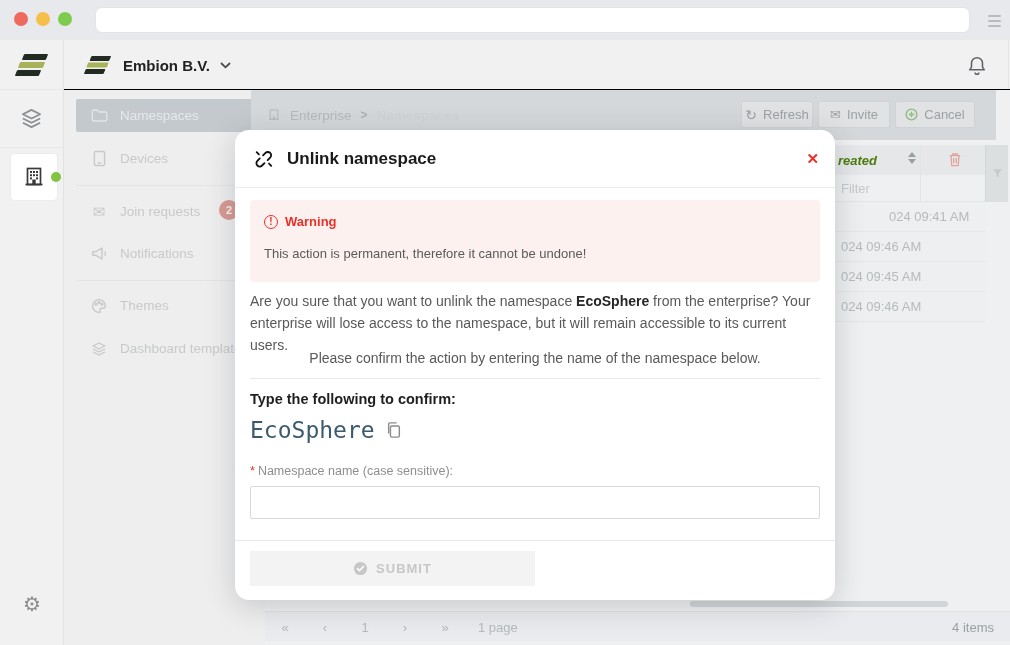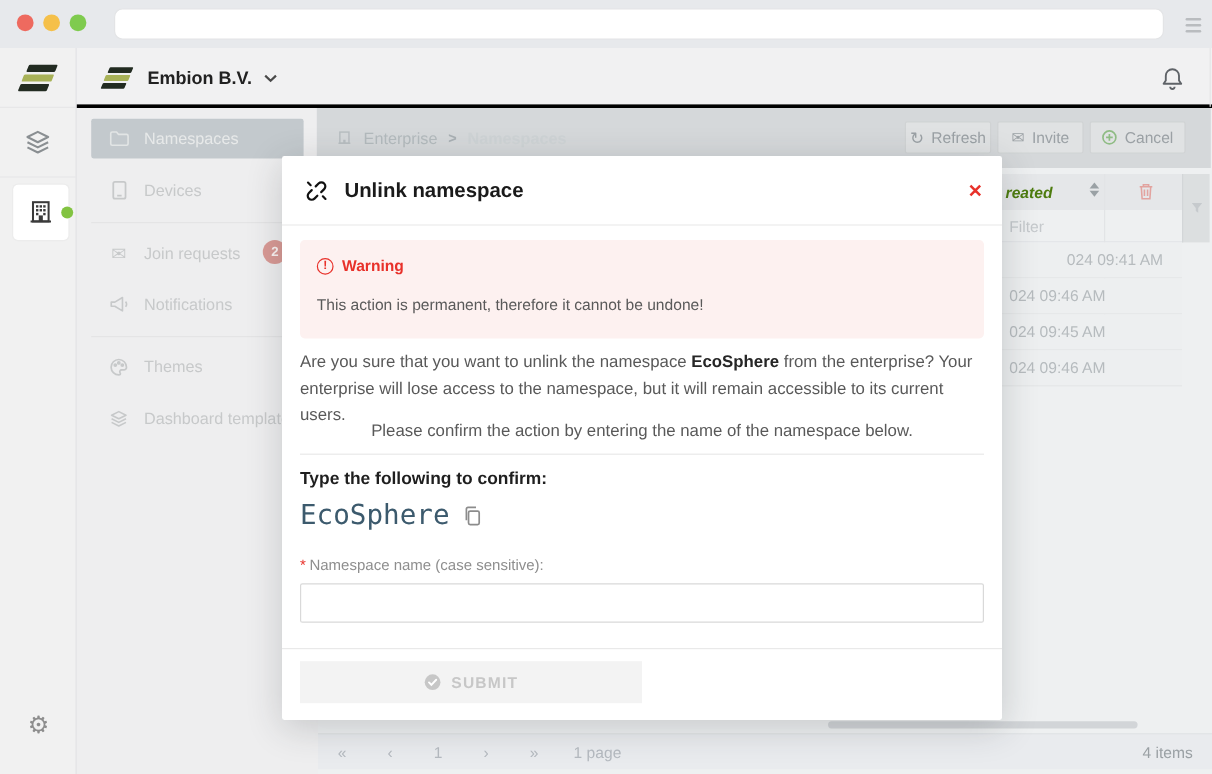--- a/index.html
+++ b/index.html
@@ -19,51 +19,51 @@
   .logo .b2{background:#a8b258;margin-left:3px;width:25px;}
   .logo .b3{background:#222b21;margin-left:0;}
 
   
   .rail{position:absolute;left:0;top:40px;width:64px;height:605px;background:#f1f1f1;border-right:1px solid #e2e2e3;}
   .rail .sect{border-bottom:1px solid #e7e7e8;}
   .railcard{position:absolute;left:11px;top:114px;width:46px;height:46px;background:#fff;border-radius:4px;display:flex;align-items:center;justify-content:center;box-shadow:0 0 0 1px #ececec;}
   .greendot{position:absolute;left:51px;top:132px;width:10px;height:10px;border-radius:50%;background:#82c341;}
 
   
-  .topbar{position:absolute;left:64px;top:40px;width:946px;height:50px;background:#f1f1f2;border-bottom:3px solid #000000;}
+  .topbar{position:absolute;left:64px;top:40px;width:946px;height:50px;background:#f1f1f2;border-bottom:1px solid #000000;}
   .orgname{font-size:15px;font-weight:bold;color:#212121;}
 
   
   .sidebar{position:absolute;left:64px;top:90px;width:201px;height:555px;background:#eeeeef;}
   .sideitem{position:absolute;left:12px;width:177px;height:33px;display:flex;align-items:center;border-radius:2px;color:#c7c9ca;font-size:13.5px;}
   .sideitem .ic{width:18px;margin:0 12px 0 14px;display:flex;justify-content:center;color:#c7c9ca;}
   .sideitem.sel{background:#c3c9cd;color:#e7e9e9;}
   .sideitem.sel .ic{color:#e2e5e5;}
   .sidediv{position:absolute;left:12px;width:177px;border-top:1px solid #e4e4e5;}
   .badge{position:absolute;width:20px;height:20px;border-radius:50%;background:#d99a95;color:#fbf4f3;font-size:11px;font-weight:bold;display:flex;align-items:center;justify-content:center;}
 
   
-  .toolbar{position:absolute;left:264px;top:90px;width:745px;height:50px;background:#d5d8da;}
+  .toolbar{position:absolute;left:251px;top:90px;width:745px;height:50px;background:#d5d8da;}
   .crumb{font-size:13.5px;color:#b3babd;}
   .crumb-sep{color:#a9b0b4;font-weight:bold;font-size:12px;}
   .crumb-cur{color:#ced3d5;font-weight:bold;}
   .tbtn{position:absolute;top:11px;height:27px;background:#e0e2e3;border:1px solid #d0d3d4;border-radius:2px;color:#9ba1a5;font-size:13px;display:flex;align-items:center;justify-content:center;gap:6px;}
 
   .thead{position:absolute;left:265px;top:145px;width:720px;height:30px;background:#e5e7e9;color:#7d8386;font-size:13px;}
   .tfilter{position:absolute;left:265px;top:175px;width:720px;height:27px;background:#eef0f1;border-bottom:1px solid #e2e4e6;color:#c5c9cc;font-size:13px;}
   .trow{position:absolute;left:265px;width:720px;height:30px;background:#edeff0;border-bottom:1px solid #e4e6e8;color:#b6bbbe;font-size:13px;}
   .colline{position:absolute;left:920px;top:145px;width:1px;height:175px;background:#e2e4e6;}
   .setcol{position:absolute;left:985px;top:145px;width:23px;height:57px;background:#dcdfe0;border-left:1px solid #d3d6d8;display:flex;align-items:center;justify-content:center;}
 
   .hscroll{position:absolute;left:690px;top:601px;width:258px;height:6px;border-radius:3px;background:#d2d5d8;}
   .pagefoot{position:absolute;left:265px;top:611px;width:745px;height:30px;background:#e9ebee;border-top:1px solid #e0e3e5;color:#b5bac0;font-size:13px;}
   .pgbtn{position:absolute;top:0;height:30px;width:40px;display:flex;align-items:center;justify-content:center;color:#b5bac0;font-size:13px;}
 
   
-  .modal{position:absolute;left:235px;top:130px;width:600px;height:470px;background:#fff;border-radius:2px;box-shadow:0 6px 30px rgba(40,45,50,.20);z-index:50;}
+  .modal{position:absolute;left:235px;top:130px;width:600px;height:470px;background:#fff;border-radius:14px;box-shadow:0 6px 30px rgba(40,45,50,.20);z-index:50;}
   .mhead{position:absolute;left:0;top:0;width:600px;height:58px;border-bottom:1px solid #ececec;display:flex;align-items:center;}
   .mtitle{font-size:17px;font-weight:bold;color:#1a1a1a;}
   .mclose{position:absolute;right:16px;top:20px;color:#e8312a;font-size:15px;font-weight:bold;cursor:pointer;}
   .warnbox{position:absolute;left:15px;top:70px;width:570px;height:82px;background:#fdf1f0;border-radius:4px;}
   .warnbang{display:inline-flex;width:14px;height:14px;border:1.4px solid #e8312a;border-radius:50%;color:#e8312a;font-size:10px;font-weight:bold;align-items:center;justify-content:center;}
   .warntitle{color:#e8312a;font-size:13px;font-weight:bold;}
   .warntext{color:#5a5a5a;font-size:13px;}
   .mp{position:absolute;left:15px;width:570px;font-size:14px;color:#595959;line-height:22px;}
   .mp b{color:#262626;}
   .mdiv{position:absolute;left:15px;width:570px;border-top:1px solid #e9e9e9;}

